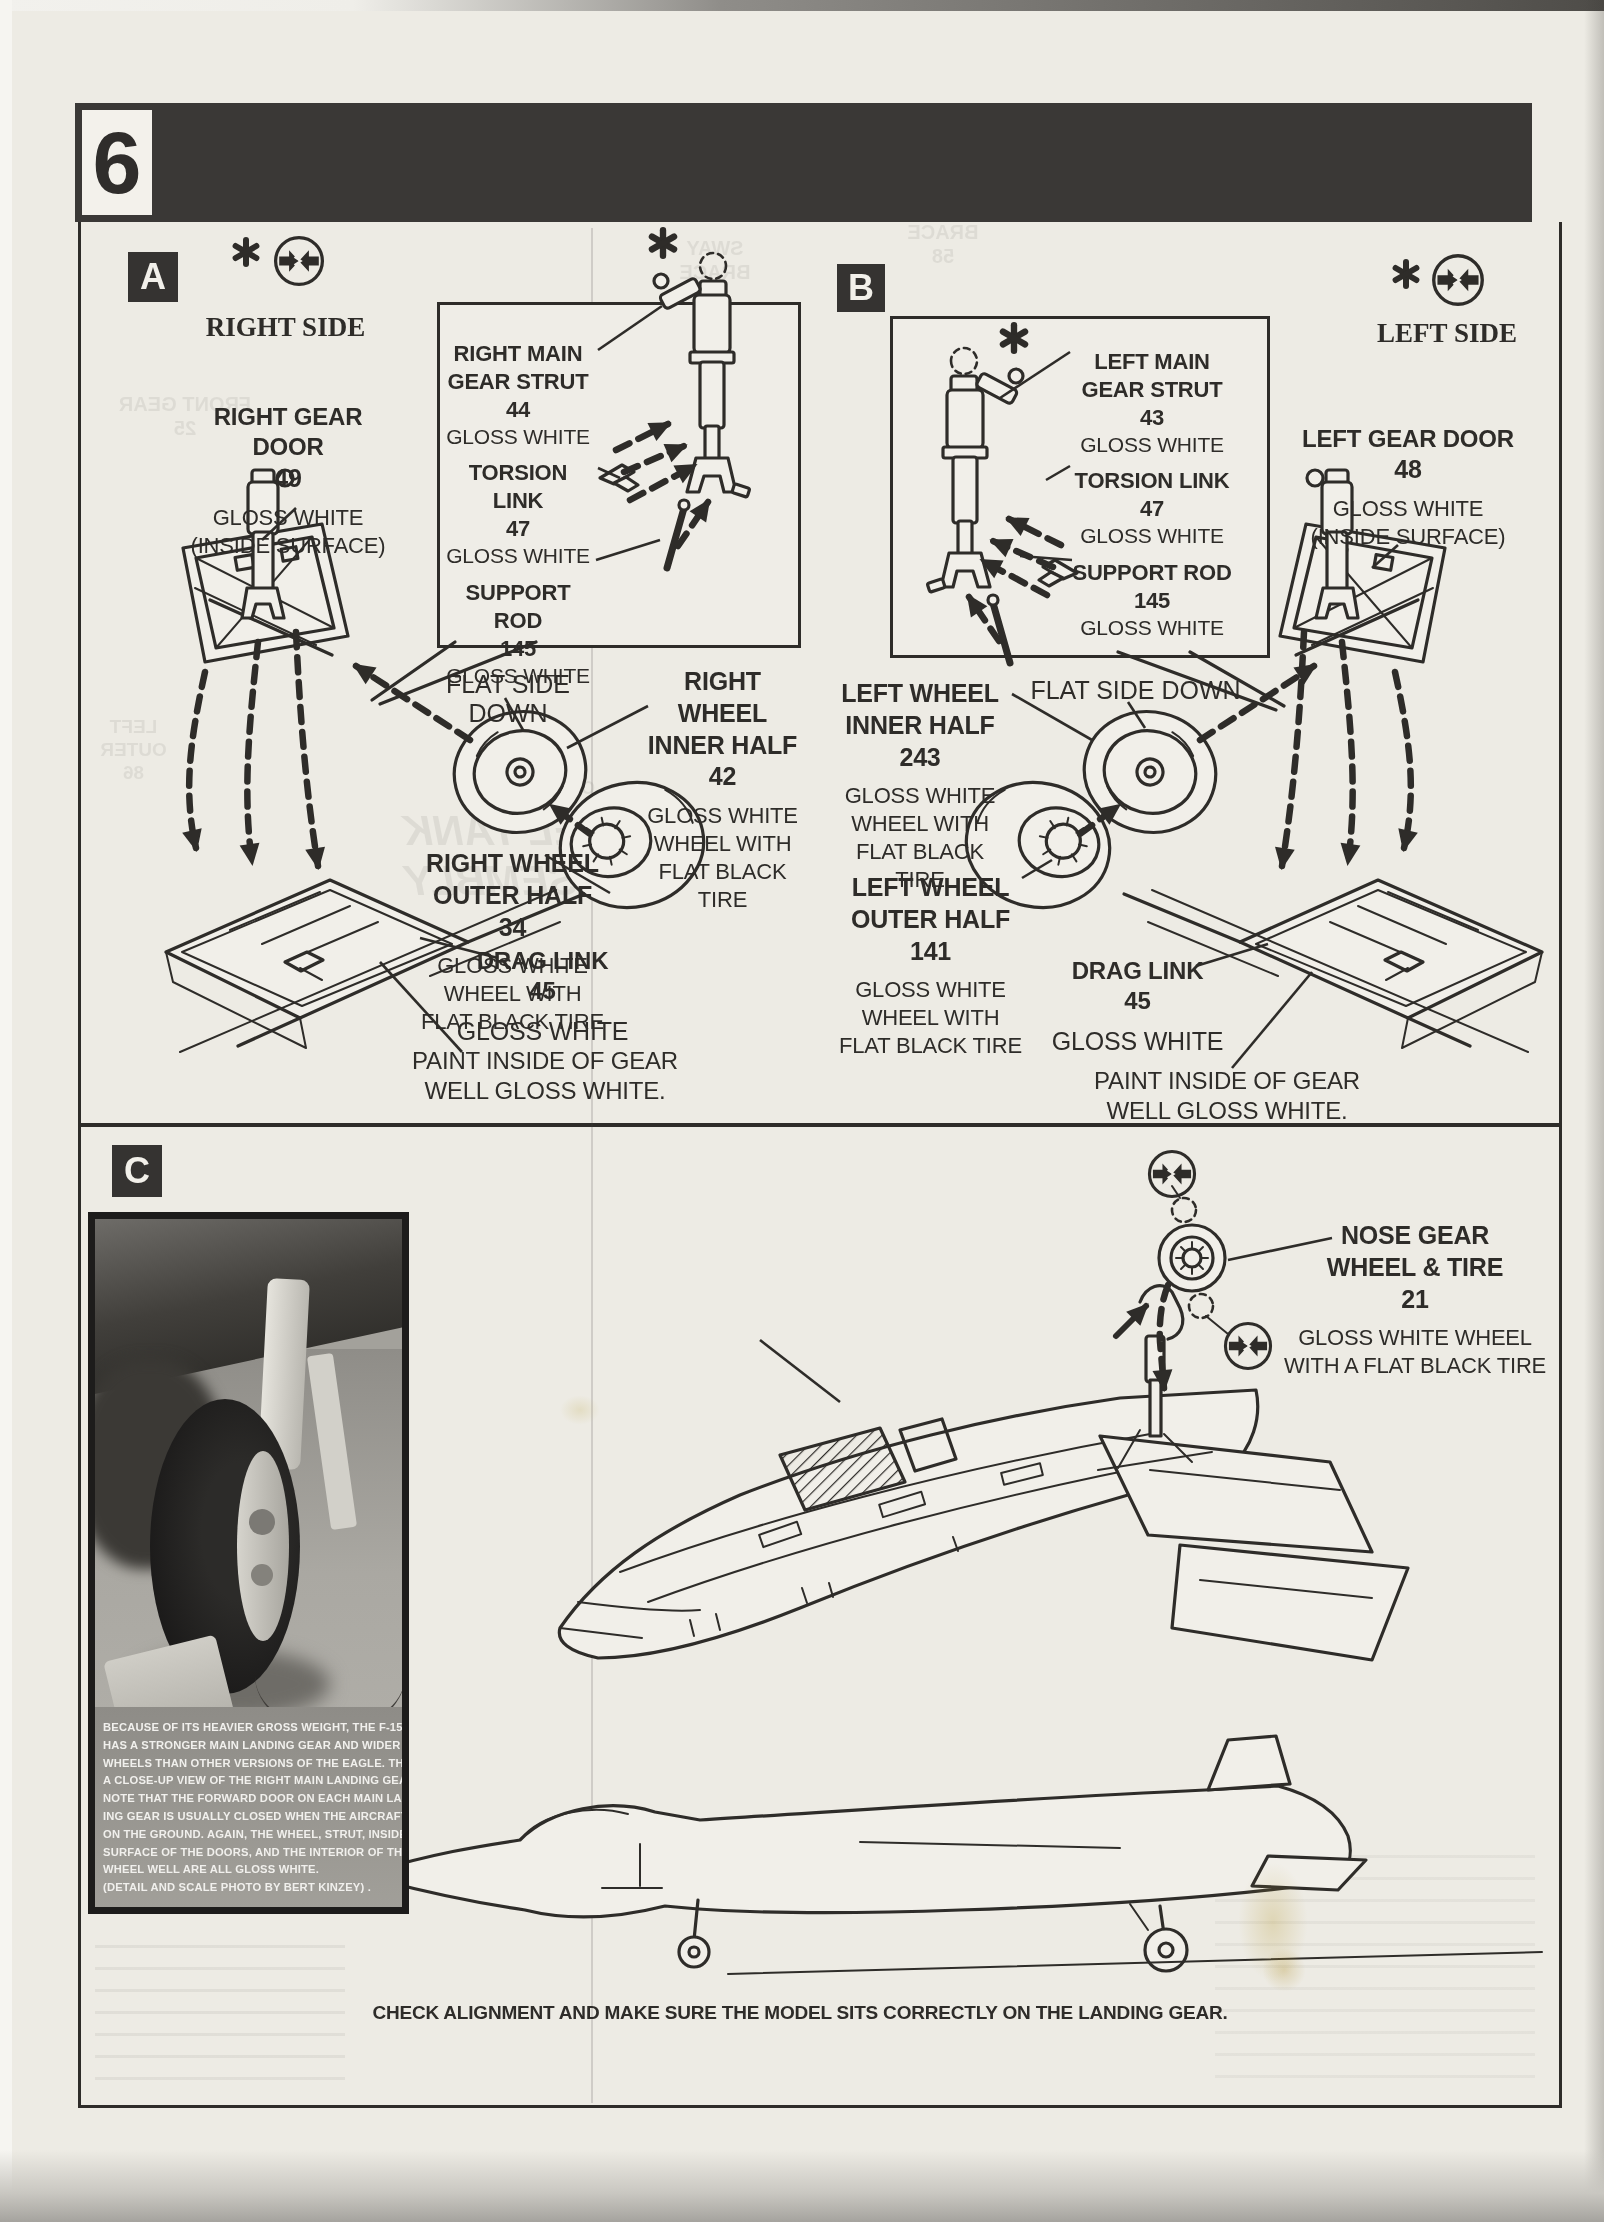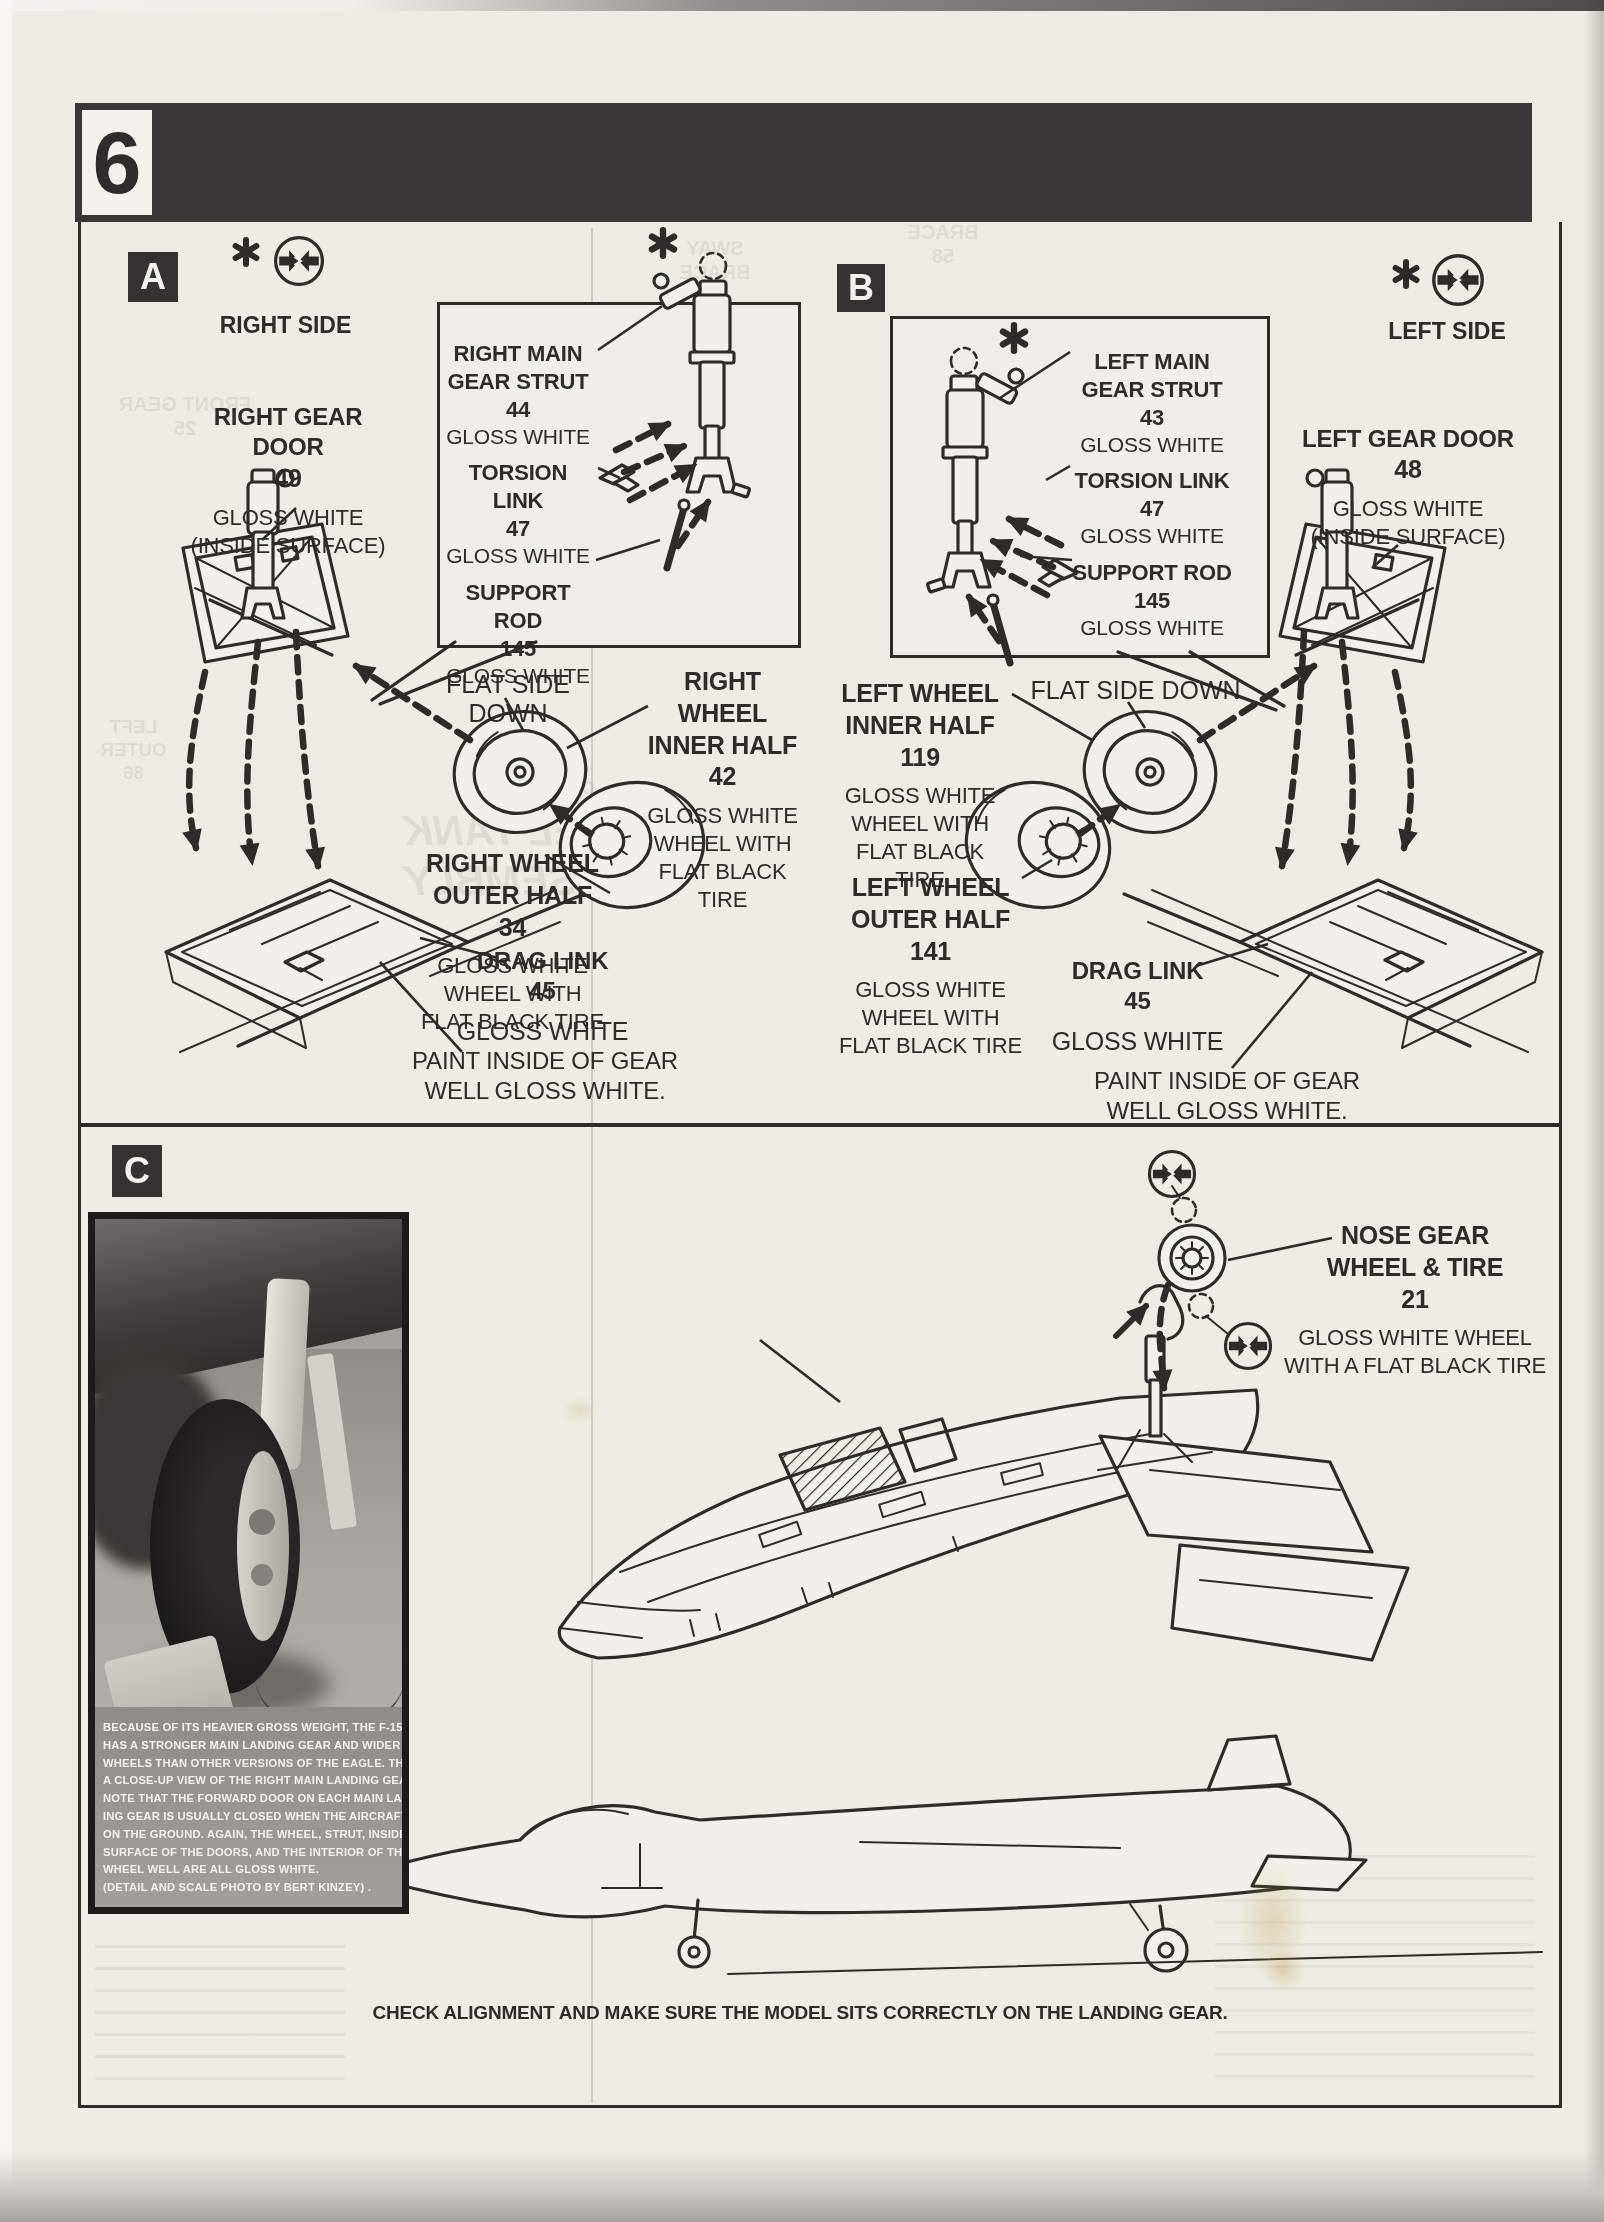--- a/index.html
+++ b/index.html
@@ -1,21 +1,21 @@
 <!DOCTYPE html>
 <html><head>
 <meta charset="utf-8">
 <style>
   html,body{margin:0;padding:0;background:#d8d6d1;}
   #canvas{position:relative;width:1604px;height:2222px;background:#edebe4;overflow:hidden;
     font-family:"Liberation Sans",sans-serif;color:#2e2c29;}
   .abs{position:absolute;}
   .b{font-weight:bold;}
   .ctr{text-align:center;}
-  .t27{font-size:23px;} .t24{font-size:24px;}
+  .t27{font-size:27px;font-family:Liberation Serif, serif;} .t24{font-size:24px;}
   .t23{font-size:25px;} .t22{font-size:22px;} .t21{font-size:21px;}
   .pl{line-height:1.27;letter-spacing:-0.2px;text-align:center;}
   .fin{font-weight:normal;}
   .gap{margin-top:9px;}
   .secbox{background:#353331;color:#f2f0ea;font-weight:bold;font-size:36px;
     display:flex;align-items:center;justify-content:center;}
   .callout{border:3.5px solid #2e2c29;background:#efede7;}
   .ghost{position:absolute;transform:scaleX(-1);color:#716f6a;opacity:0.12;font-weight:bold;
     text-align:center;pointer-events:none;line-height:1.2;}
   .ghoststripes{position:absolute;opacity:.6;pointer-events:none;
@@ -167,21 +167,21 @@
     <div class="b t22 gap">SUPPORT ROD</div>
     <div class="b t22">145</div>
     <div class="fin t21">GLOSS WHITE</div>
   </div>
 
   <div class="abs txt fin t23 ctr" style="left:1028px;top:676px;width:215px;">FLAT SIDE DOWN</div>
 
   <div class="abs txt pl ctr" style="left:830px;top:678px;width:180px;">
     <div class="b t23">LEFT WHEEL</div>
     <div class="b t23">INNER HALF</div>
-    <div class="b t23">119</div>
+    <div class="b t23">243</div>
     <div class="fin t22 gap">GLOSS WHITE</div>
     <div class="fin t22">WHEEL WITH</div>
     <div class="fin t22">FLAT BLACK TIRE</div>
   </div>
 
   <div class="abs txt pl ctr" style="left:838px;top:872px;width:185px;">
     <div class="b t23">LEFT WHEEL</div>
     <div class="b t23">OUTER HALF</div>
     <div class="b t23">141</div>
     <div class="fin t22 gap">GLOSS WHITE</div>

